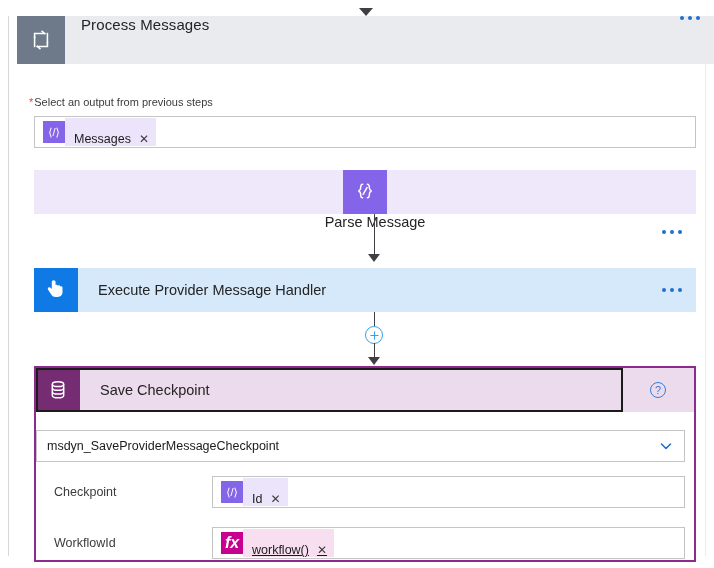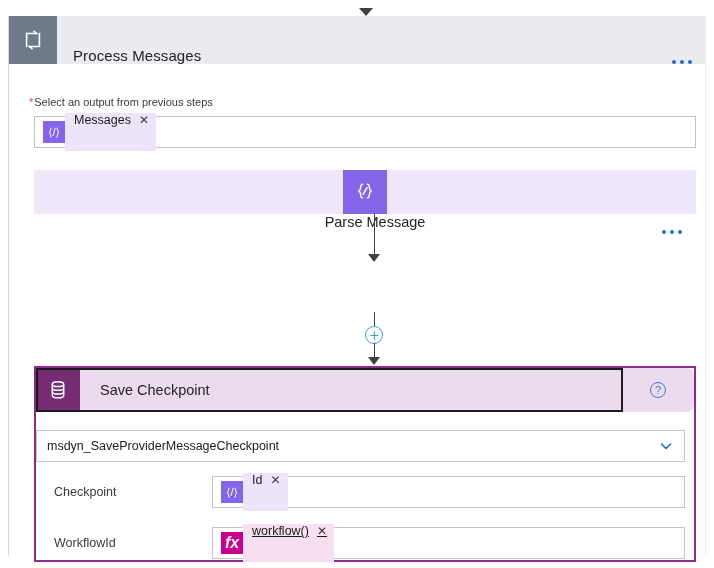--- a/index.html
+++ b/index.html
@@ -40,27 +40,27 @@
     height: 540px;
     border-left: 1px solid #d8d8d8;
     border-right: 1px solid #eeeeee;
     box-sizing: border-box;
     background: #ffffff;
   }
 
   
   .loop-header {
     position: absolute;
-    left: 0px;
+    left: 8px;
     top: 0px;
     width: 697px;
     height: 48px;
     background: #eaebee;
     display: flex;
-    align-items: flex-end;
+    align-items: flex-start;
     box-sizing: border-box;
   }
   .loop-header-icon {
     width: 48px;
     height: 48px;
     background: #6e7a89;
     display: flex;
     align-items: center;
     justify-content: center;
     flex: none;
@@ -122,23 +122,23 @@
     display: flex;
     align-items: center;
     justify-content: center;
     color: #ffffff;
     font-size: 11px;
     flex: none;
   }
   .chip-icon.code { background: #8464e8; }
   .chip-icon.fx   { background: #c8008f; font-style: italic; font-weight: 700; font-size: 16px; }
   .chip-body {
-    height: 38px;
-    display: flex;
-    align-items: flex-start;
+    height: 28px;
+    display: flex;
+    align-items: flex-end;
     padding: 0 7px 0 9px;
     gap: 8px;
     white-space: nowrap;
   }
   .chip-body.code { background: #ebe4fb; }
   .chip-body.fx   { background: #f7dff0; text-decoration: underline; }
   .chip-x { font-size: 12px; color: #3b3b3b; }
 
   
   .action-row {
@@ -223,21 +223,20 @@
     border: 2px solid #8d2a8d;
     background: #ffffff;
     box-sizing: border-box;
   }
   .card-header {
     position: relative;
     height: 44px;
     background: #ecdbec;
     display: flex;
     align-items: center;
-    border-radius: 8px;
   }
   .card-header-focus {
     position: absolute;
     left: 0px;
     top: 0px;
     width: 587px;
     height: 44px;
     border: 2px solid #1b1b1b;
     box-sizing: border-box;
     display: flex;
@@ -375,20 +374,34 @@
       <div class="row-ellipsis">
         <span class="dot"></span>
         <span class="dot"></span>
         <span class="dot"></span>
       </div>
     </div>
 
     <div class="connector conn-1"></div>
     <div class="arrowhead ah-1"></div>
 
+    <div class="action-row row-exec">
+      <div class="row-icon">
+        <svg width="24" height="24" viewBox="0 0 24 24" fill="#ffffff">
+          <path d="M9.6 2.2c-1.0 0-1.8.8-1.8 1.8v7.1l-1.1-1.3c-.6-.7-1.6-.8-2.3-.2-.6.5-.8 1.4-.3 2.1l3.3 5.1c.9 1.4 2.4 2.2 4.1 2.2h2.3c2.6 0 4.7-2.1 4.7-4.7V9.6c0-.8-.6-1.4-1.4-1.4-.35 0-.67.13-.92.34-.13-.67-.72-1.18-1.43-1.18-.38 0-.72.14-.98.38-.17-.62-.74-1.08-1.41-1.08-.3 0-.57.09-.8.24V4.0c0-1-.8-1.8-1.8-1.8z"></path>
+          <path d="M9.6 3.6c.25 0 .45.2.45.45v7.6h1.35"></path>
+        </svg>
+      </div>
+      <div class="row-title">Execute Provider Message Handler</div>
+      <div class="row-ellipsis">
+        <span class="dot"></span>
+        <span class="dot"></span>
+        <span class="dot"></span>
+      </div>
+    </div>
 
     <div class="connector conn-2"></div>
 
     <div class="plus-btn">
       <svg width="11" height="11" viewBox="0 0 12 12" stroke="#3aa0e8" stroke-width="1.2" stroke-linecap="round">
         <line x1="6" y1="2" x2="6" y2="10"></line>
         <line x1="2" y1="6" x2="10" y2="6"></line>
       </svg>
     </div>
 

